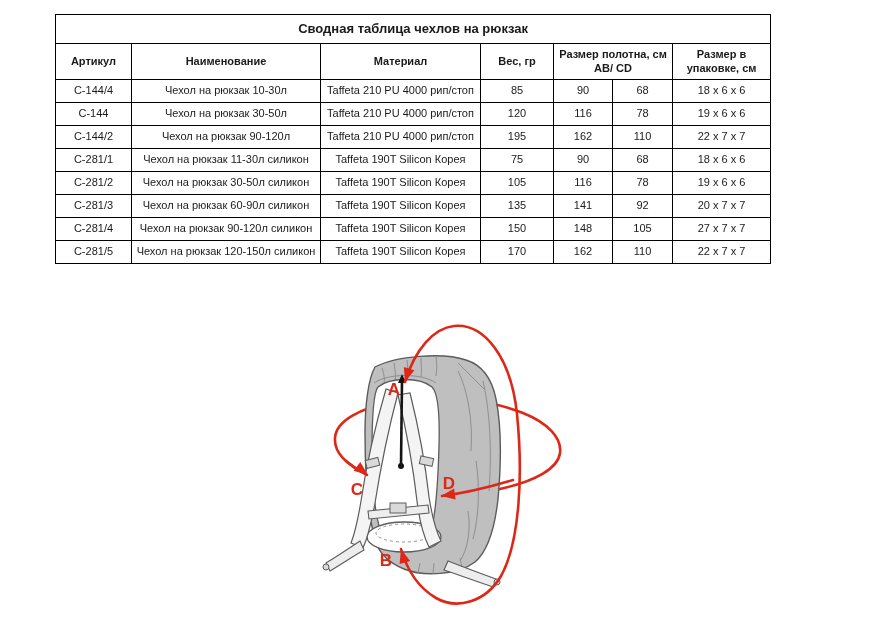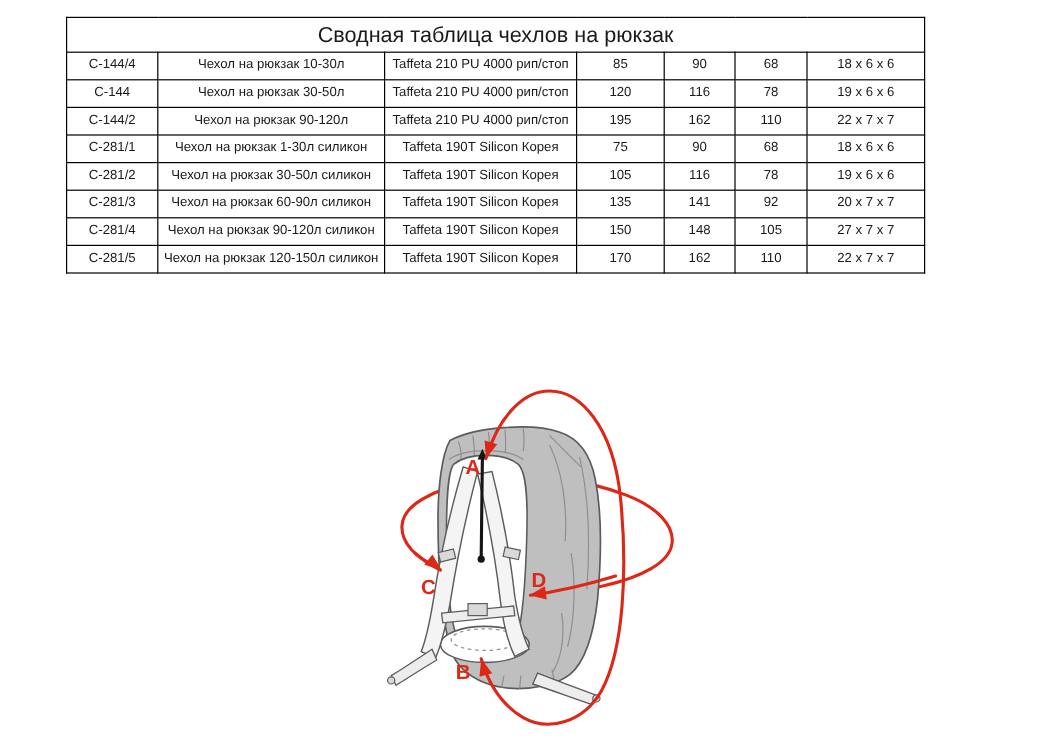--- a/index.html
+++ b/index.html
@@ -18,21 +18,21 @@
   table.spec{
     position:absolute;left:55px;top:14px;width:715px;
     border-collapse:collapse;table-layout:fixed;background:#fff;
   }
   table.spec th, table.spec td{
     border:1px solid var(--table-border);
     text-align:center;vertical-align:middle;
     padding:1px 2px;font-size:11px;line-height:1.25;
     overflow:hidden;
   }
-  table.spec .title-row th{font-size:18px;font-weight:normal;height:26px;}
+  table.spec .title-row th{font-size:13px;font-weight:bold;height:26px;}
   table.spec .header-row th{font-weight:bold;height:33px;white-space:pre-line;}
   table.spec tbody td{height:20px;font-weight:normal;white-space:nowrap;}
   .diagram{position:absolute;left:308px;top:311px;width:300px;height:302px;}
   .red-line{stroke:var(--accent-red);stroke-width:2.6;fill:none;stroke-linecap:round;}
   .red-fill{fill:var(--accent-red);stroke:none;}
   .lbl{font-family:"Liberation Sans",sans-serif;font-weight:bold;font-size:17px;fill:var(--accent-red);text-anchor:middle;}
   .cover{fill:var(--cover-gray);stroke:var(--outline-gray);stroke-width:1.4;}
   .crease{stroke:var(--crease-gray);stroke-width:1;fill:none;}
   .panel{fill:#ffffff;stroke:var(--outline-gray);stroke-width:1.3;}
   .strap{fill:#f4f4f4;stroke:var(--outline-gray);stroke-width:1.2;}
@@ -53,20 +53,30 @@
         <col style="width:160px">
       <col style="width:73px">
         <col style="width:59px">
         <col style="width:60px">
         <col style="width:98px">
     </colgroup>
     <thead>
       <tr class="title-row">
         <th colspan="7">Сводная таблица чехлов на рюкзак</th>
       </tr>
+      <tr class="header-row">
+        <th>Артикул</th>
+        <th>Наименование</th>
+        <th>Материал</th>
+        <th>Вес, гр</th>
+        <th colspan="2">Размер полотна, см
+АВ/ CD</th>
+        <th>Размер в
+упаковке, см</th>
+      </tr>
     </thead>
     <tbody>
         <tr>
           <td>С-144/4</td>
           <td>Чехол на рюкзак 10-30л</td>
           <td>Taffeta 210 PU 4000 рип/стоп</td>
           <td>85</td>
           <td>90</td>
           <td>68</td>
           <td>18 x 6 x 6</td>
@@ -84,21 +94,21 @@
           <td>С-144/2</td>
           <td>Чехол на рюкзак 90-120л</td>
           <td>Taffeta 210 PU 4000 рип/стоп</td>
           <td>195</td>
           <td>162</td>
           <td>110</td>
           <td>22 x 7 x 7</td>
         </tr>
         <tr>
           <td>С-281/1</td>
-          <td>Чехол на рюкзак 1-30л силикон</td>
+          <td>Чехол на рюкзак 11-30л силикон</td>
           <td>Taffeta 190T Silicon Корея</td>
           <td>75</td>
           <td>90</td>
           <td>68</td>
           <td>18 x 6 x 6</td>
         </tr>
         <tr>
           <td>С-281/2</td>
           <td>Чехол на рюкзак 30-50л силикон</td>
           <td>Taffeta 190T Silicon Корея</td>

